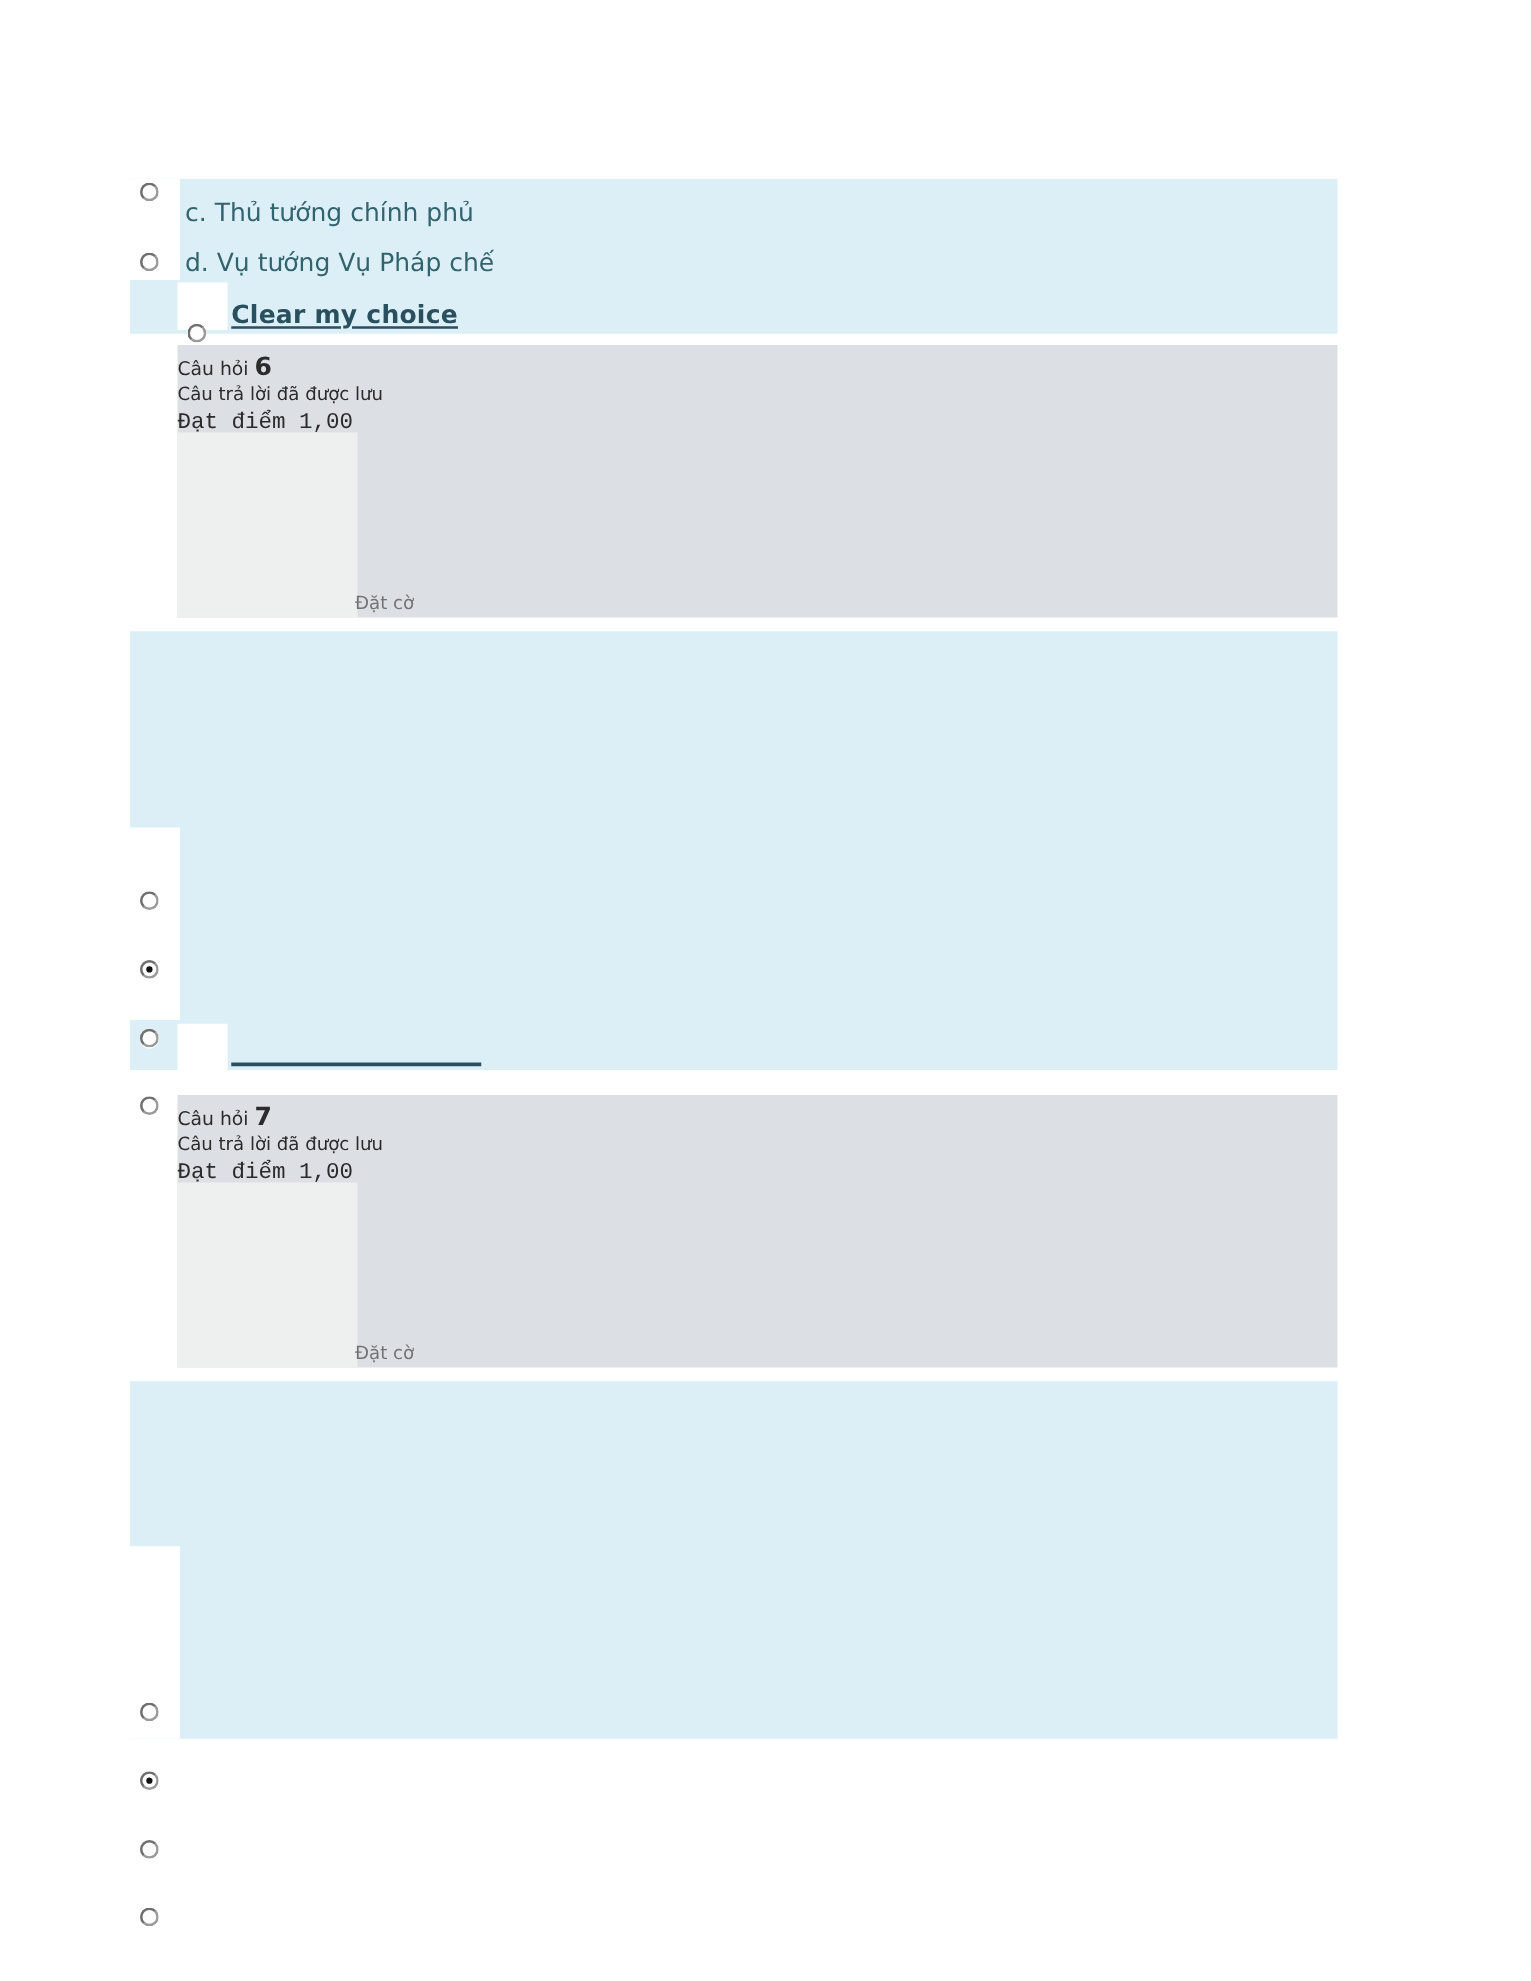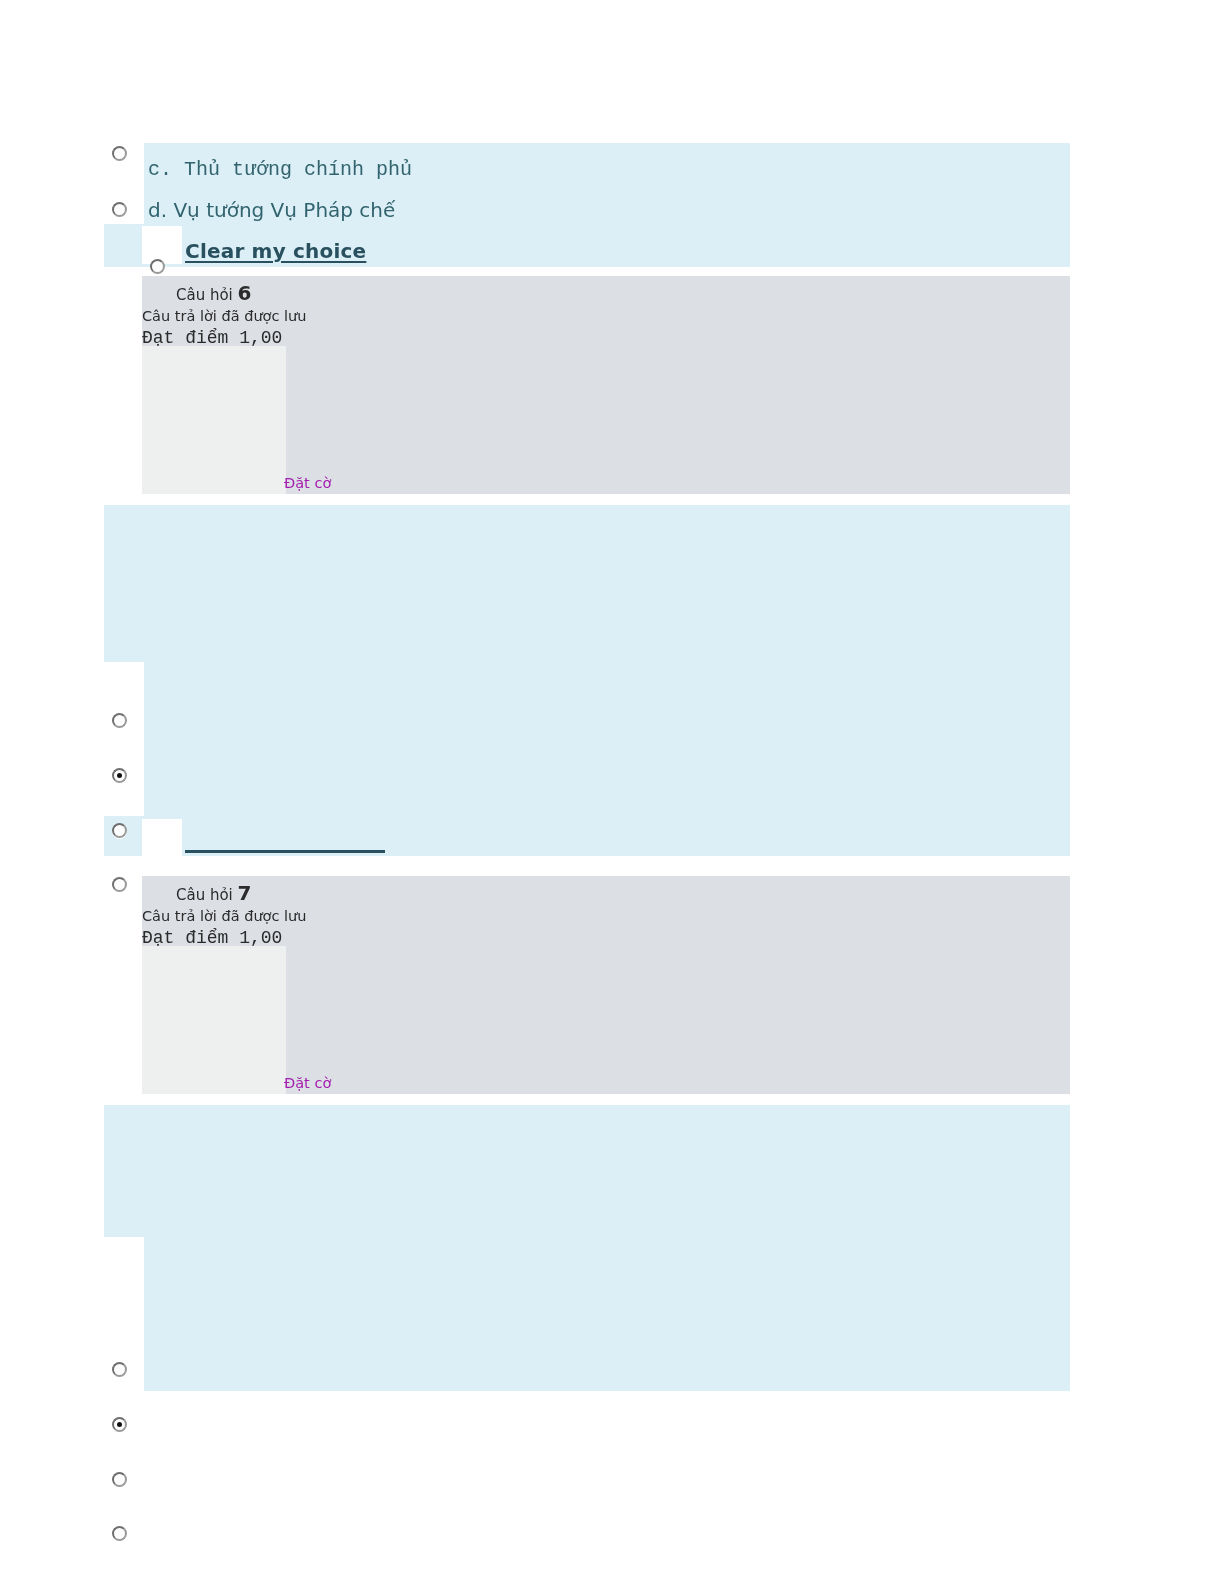--- a/index.html
+++ b/index.html
@@ -59,51 +59,50 @@
     background:#28505e;
     height:3px;
   }
 
   
   .q-label{
     font-size:15px;
     color:#2b2b2b;
     white-space:nowrap;
     line-height:1;
-    padding-left:34px;
   }
   .q-label b{font-size:20px;}
   .q-state{
     font-size:14.5px;
     color:#2b2b2b;
     white-space:nowrap;
     line-height:1;
   }
   .q-mark{
     font-size:18px;
     color:#2b2b2b;
     white-space:nowrap;
     line-height:1;
     font-family:Liberation Mono, monospace;
   }
   .flag-text{
     font-size:14.5px;
-    color:#a21caf;
+    color:#737373;
     white-space:nowrap;
     line-height:1;
   }
 </style>
 </head>
 <body>
 
 <div class="abs panel-blue" style="left:104px;top:143px;width:966px;height:124px;"></div>
 
 <div class="abs white-strip" style="left:104px;top:143px;width:40px;height:41px;"></div>
 <div class="abs radio" style="left:112px;top:146px;"></div>
-<div class="abs opt-text" style="left:148px;top:160px;font-family:Liberation Mono, monospace;">c. Thủ tướng chính phủ</div>
+<div class="abs opt-text" style="left:148px;top:160px;">c. Thủ tướng chính phủ</div>
 
 <div class="abs white-strip" style="left:104px;top:184px;width:40px;height:40px;"></div>
 <div class="abs radio" style="left:112px;top:187px;"></div>
 <div class="abs opt-text" style="left:148px;top:200px;">d. Vụ tướng Vụ Pháp chế</div>
 
 <div class="abs white-strip" style="left:142px;top:226px;width:40px;height:38px;"></div>
 <div class="abs radio" style="left:150px;top:229px;"></div>
 <div class="abs clear-link" style="left:185px;top:239px;">Clear my choice</div>
 
 <div class="abs panel-gray" style="left:142px;top:276px;width:928px;height:218px;"></div>

